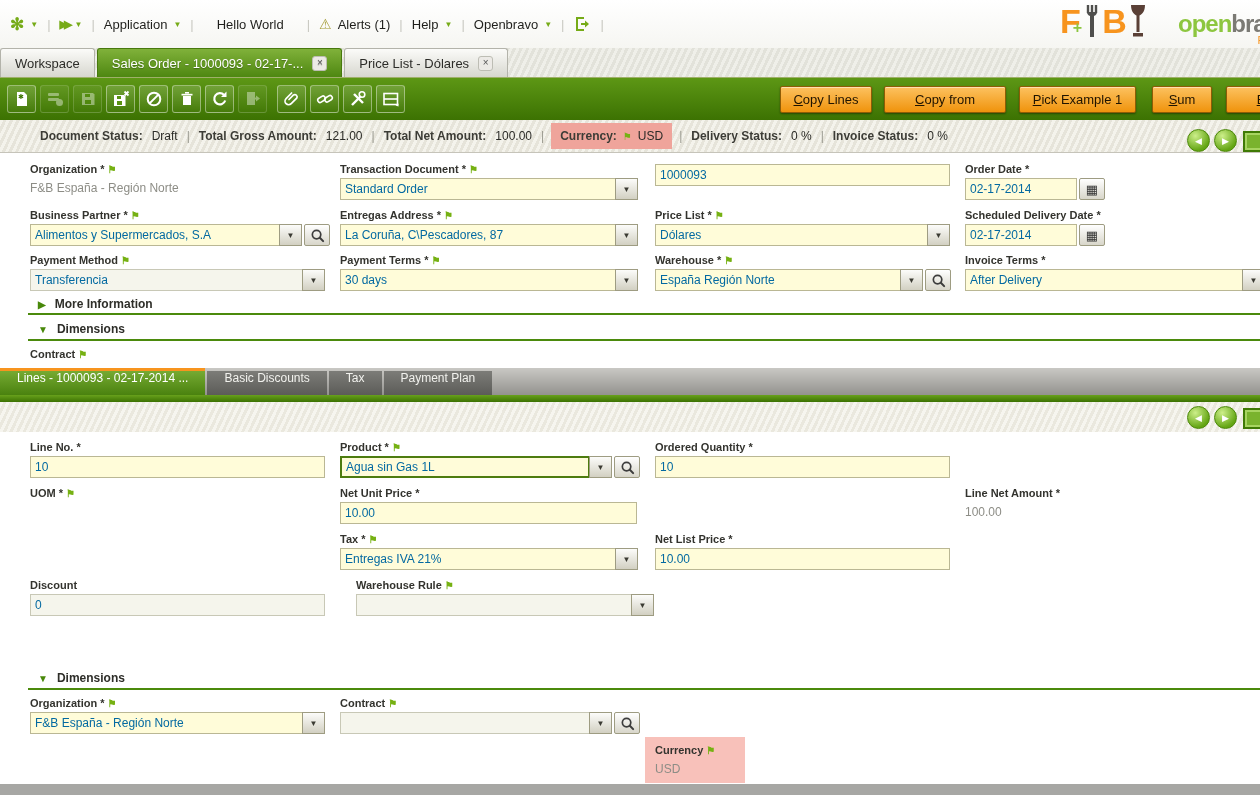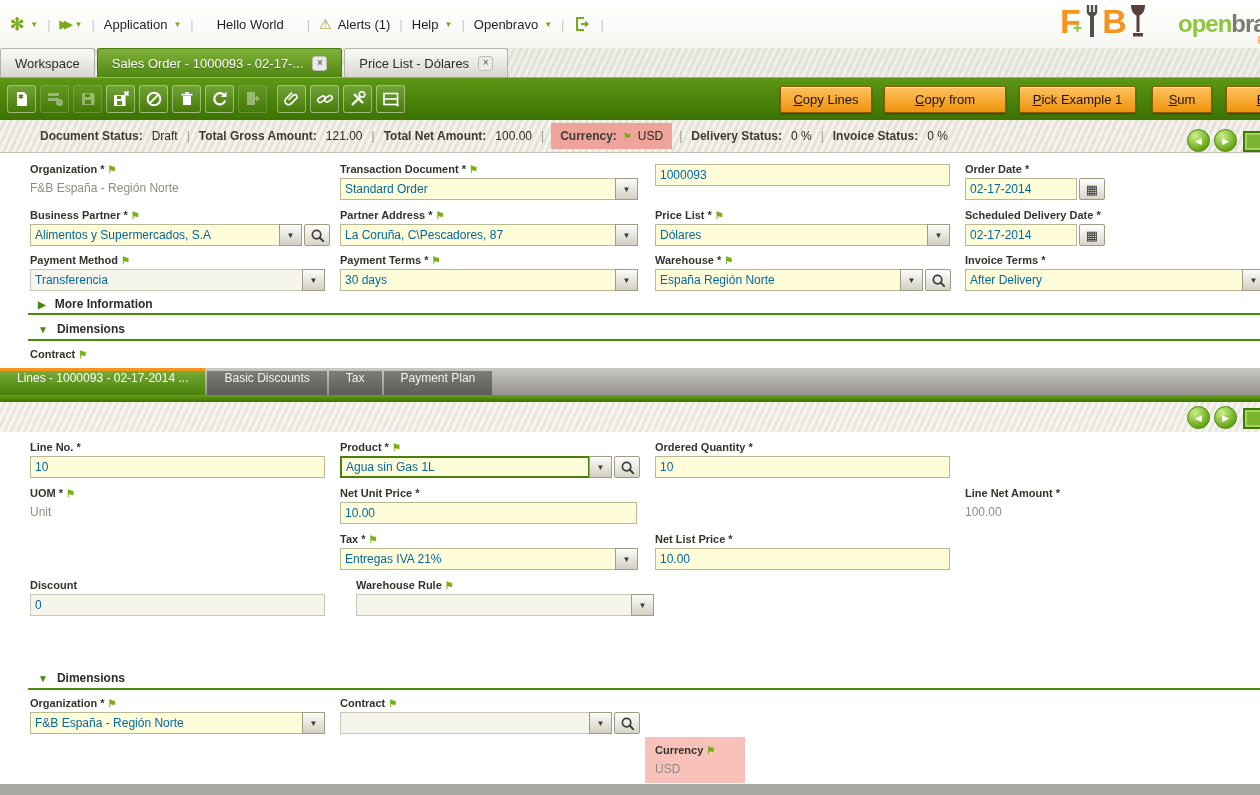--- a/index.html
+++ b/index.html
@@ -365,21 +365,21 @@
       <div class="sqbtn">
           <svg width="15" height="15" viewBox="0 0 16 16">
             <circle cx="7" cy="7" r="4.5" stroke="#3d3d3d" stroke-width="1.8" fill="none"></circle>
             <line x1="10.5" y1="10.5" x2="14" y2="14" stroke="#3d3d3d" stroke-width="2.2" stroke-linecap="round"></line>
           </svg>
         </div>
       </div>
   </div>
   <div class="field" style="left:340px;top:208px;width:298px">
     <div class="flabel">
-        <span>Partner Address *</span>
+        <span>Entregas Address *</span>
         <span class="flagicon">⚑</span>
       </div>
     <div class="ctrl">
         <input class="inp" value="La Coruña, C\Pescadores, 87" style="">
       <div class="dbtn">
           <span>▼</span>
         </div>
       </div>
   </div>
   <div class="field" style="left:655px;top:208px;width:295px">
@@ -534,21 +534,20 @@
     <div class="ctrl">
         <input class="inp" value="10" style="">
       </div>
   </div>
 
   <div class="field" style="left:30px;top:486px;width:295px">
     <div class="flabel">
         <span>UOM *</span>
         <span class="flagicon">⚑</span>
       </div>
-    <div class="rotext">Unit</div>
   </div>
   <div class="field" style="left:340px;top:486px;width:297px">
     <div class="flabel">
         <span>Net Unit Price *</span>
       </div>
     <div class="ctrl">
         <input class="inp" value="10.00" style="">
       </div>
   </div>
   <div class="field" style="left:965px;top:486px;width:295px">

